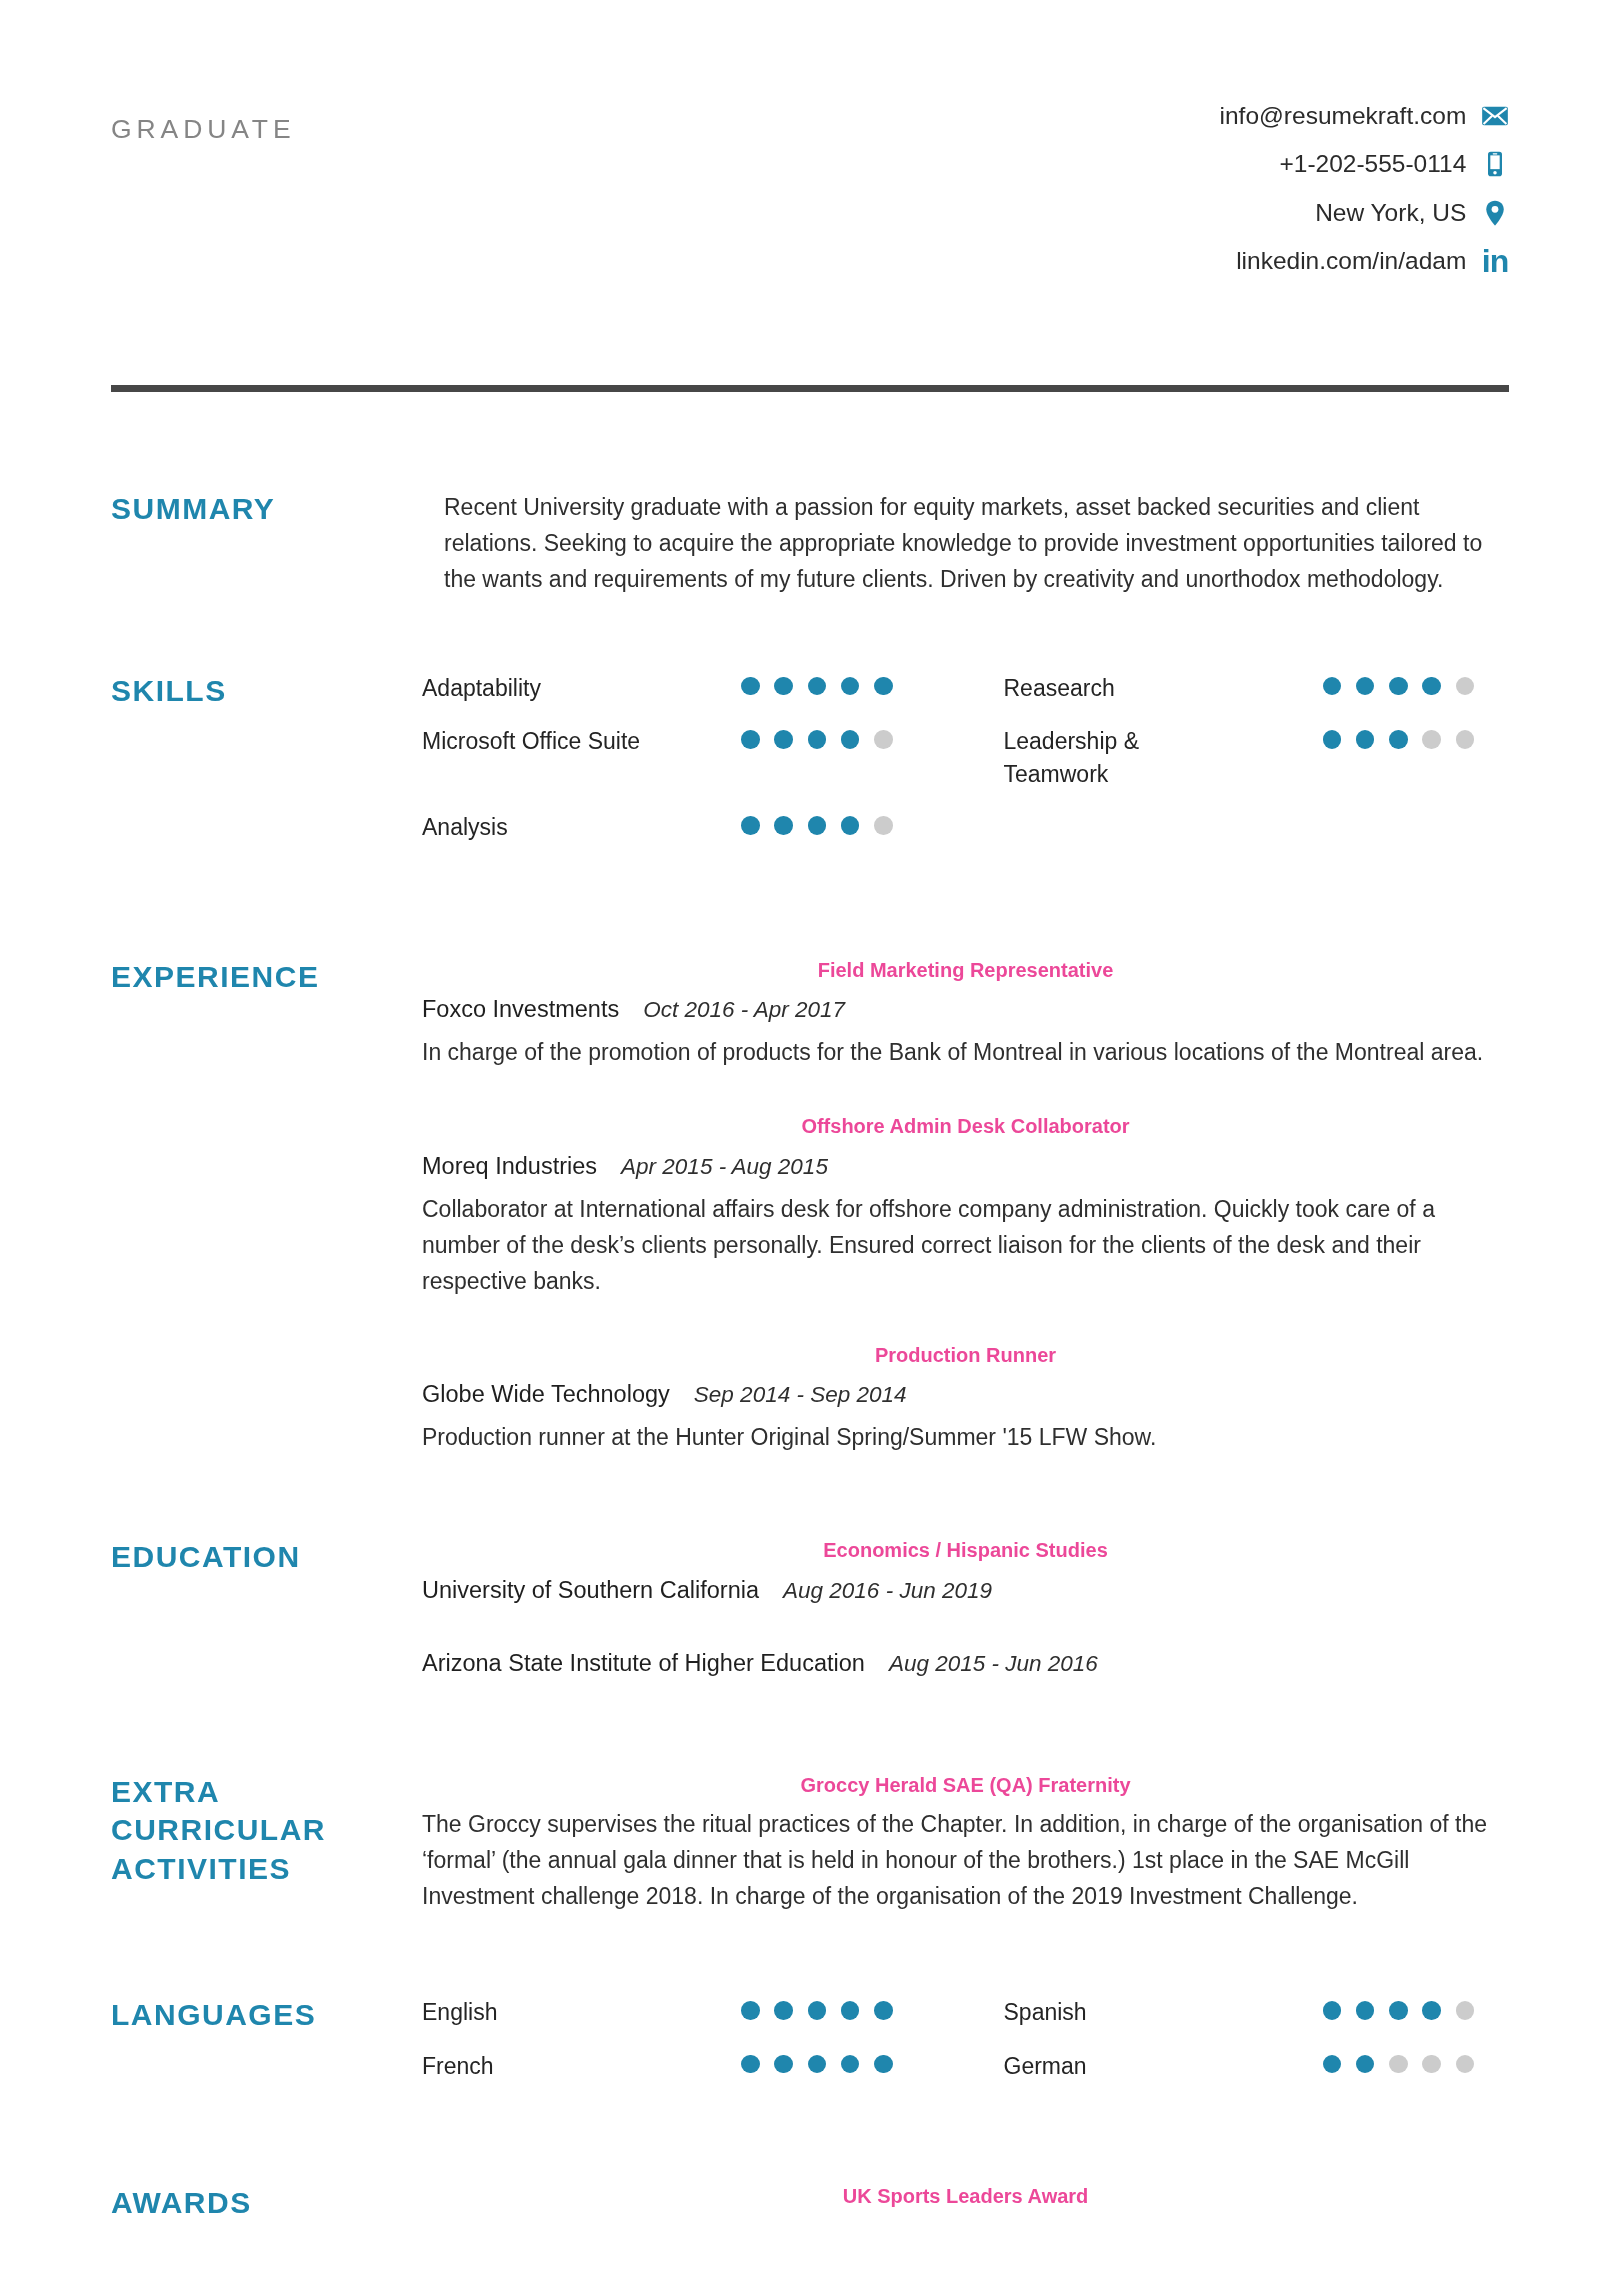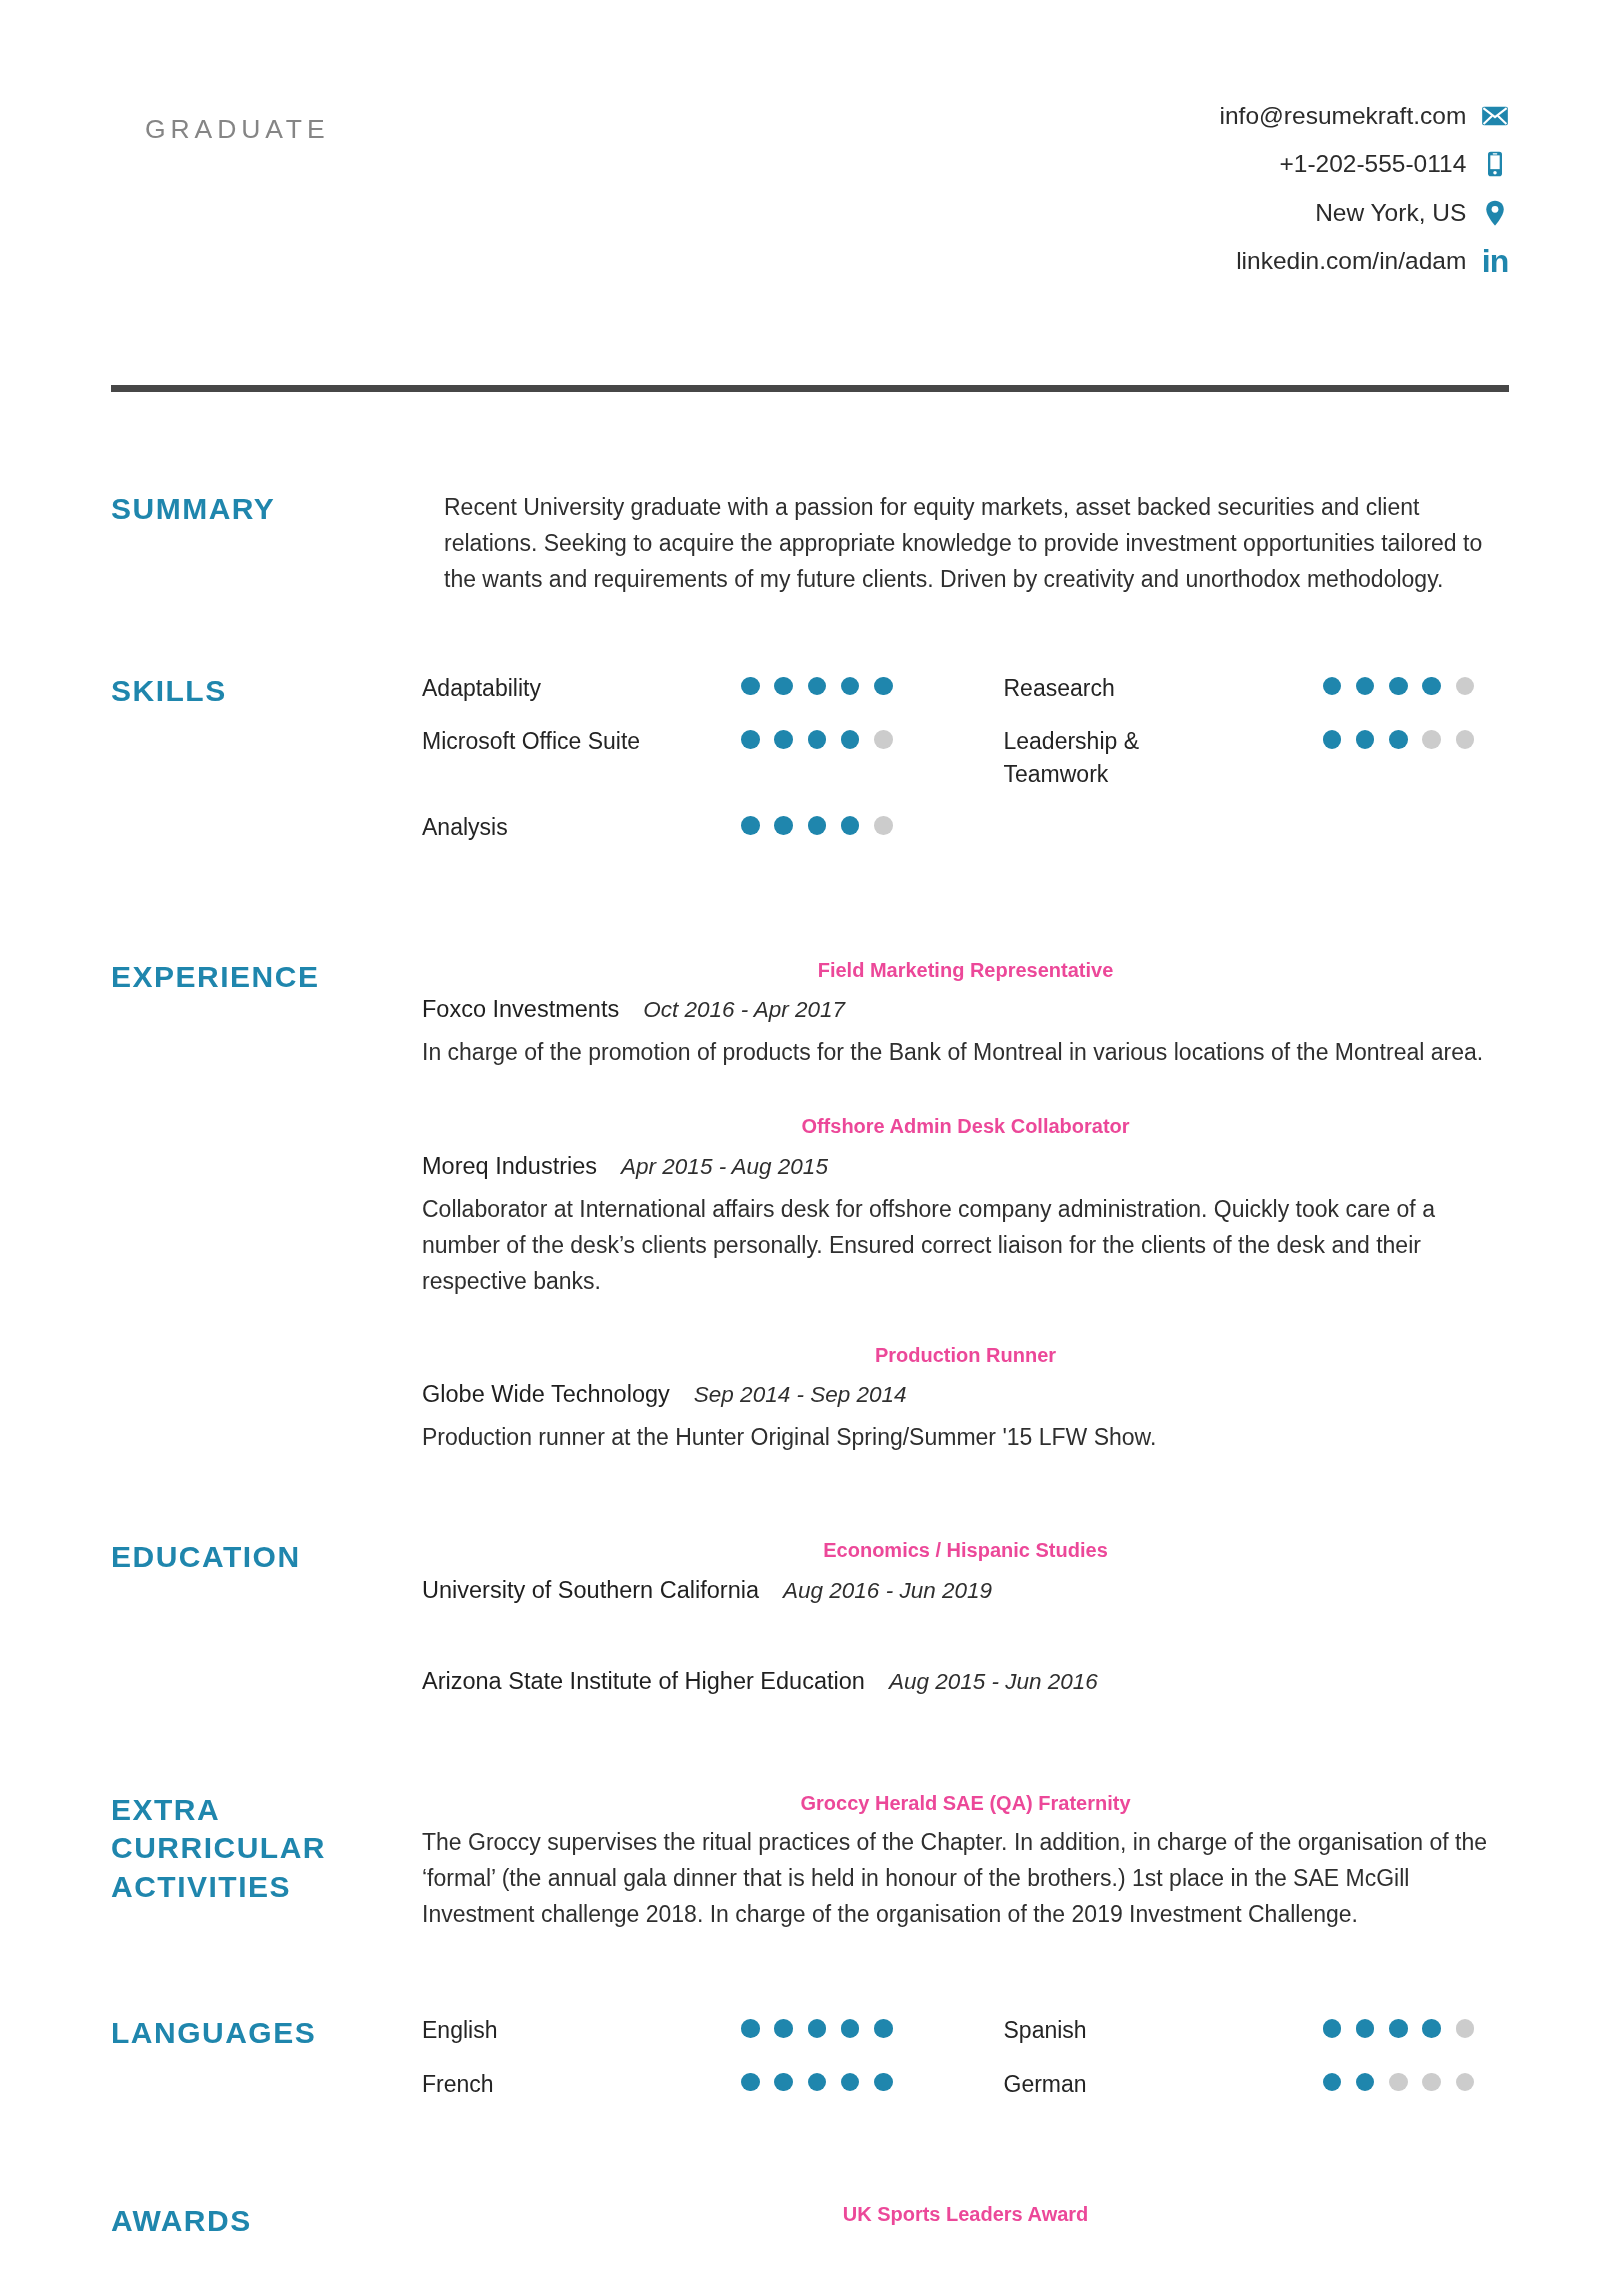--- a/index.html
+++ b/index.html
@@ -11,21 +11,21 @@
   }
   *{margin:0;padding:0;box-sizing:border-box;}
   html,body{background:#ffffff;}
   body{font-family:"Liberation Sans","DejaVu Sans",sans-serif;color:var(--text);}
   .page{width:1620px;height:2293px;background:#ffffff;padding:0 111px;overflow:hidden;}
 
   
   header{display:flex;justify-content:space-between;align-items:flex-start;padding-top:88px;}
   h1{font-size:65px;font-weight:400;color:#1d1d1d;letter-spacing:0;line-height:1;white-space:nowrap;}
   h1 .fn{font-weight:700;margin-right:13.7px;}
-  .role{margin-top:25.5px;font-size:26.5px;letter-spacing:4.9px;color:var(--muted);font-weight:500;margin-left:34px;}
+  .role{margin-top:25.5px;font-size:26.5px;letter-spacing:4.9px;color:var(--muted);font-weight:500;}
   .contacts{list-style:none;margin-top:13.7px;}
   .contacts li{display:flex;align-items:flex-start;justify-content:flex-end;gap:14.7px;margin-bottom:20.6px;font-size:24.5px;color:#2b2b2b;}
   .contacts li:last-child{margin-bottom:0;}
   .icon{display:inline-flex;width:28px;height:28px;align-items:center;justify-content:center;}
   .icon svg{width:28px;height:28px;display:block;}
   .li-glyph{font-weight:800;font-size:32px;color:var(--accent);line-height:1;letter-spacing:-1px;}
 
   .divider{height:6.9px;background:var(--divider);margin-top:110px;}
 
   
@@ -50,21 +50,21 @@
   .dot.filled{background:var(--accent);}
 
   
   h3{font-size:20px;font-weight:700;color:#ec4899;margin-bottom:13.7px;line-height:1.2;text-align:center;}
   .org-line{margin-bottom:11.8px;line-height:1.2;}
   .org{font-size:23.5px;font-weight:400;color:#1f1f1f;}
   .dates{font-size:22.5px;font-style:italic;color:#2f2f2f;margin-left:19.6px;}
   .job{margin-bottom:43px;}
   .job:last-child,.edu:last-child{margin-bottom:0;}
   .job p{margin-top:2px;}
-  .edu{margin-bottom:63px;}
+  .edu{margin-bottom:45px;}
   .extra-title{margin-bottom:9.8px;}
   .award-title{margin-bottom:0;}
 </style>
 </head>
 <body>
 
 <div class="page">
 
   <header>
     <div class="identity">

